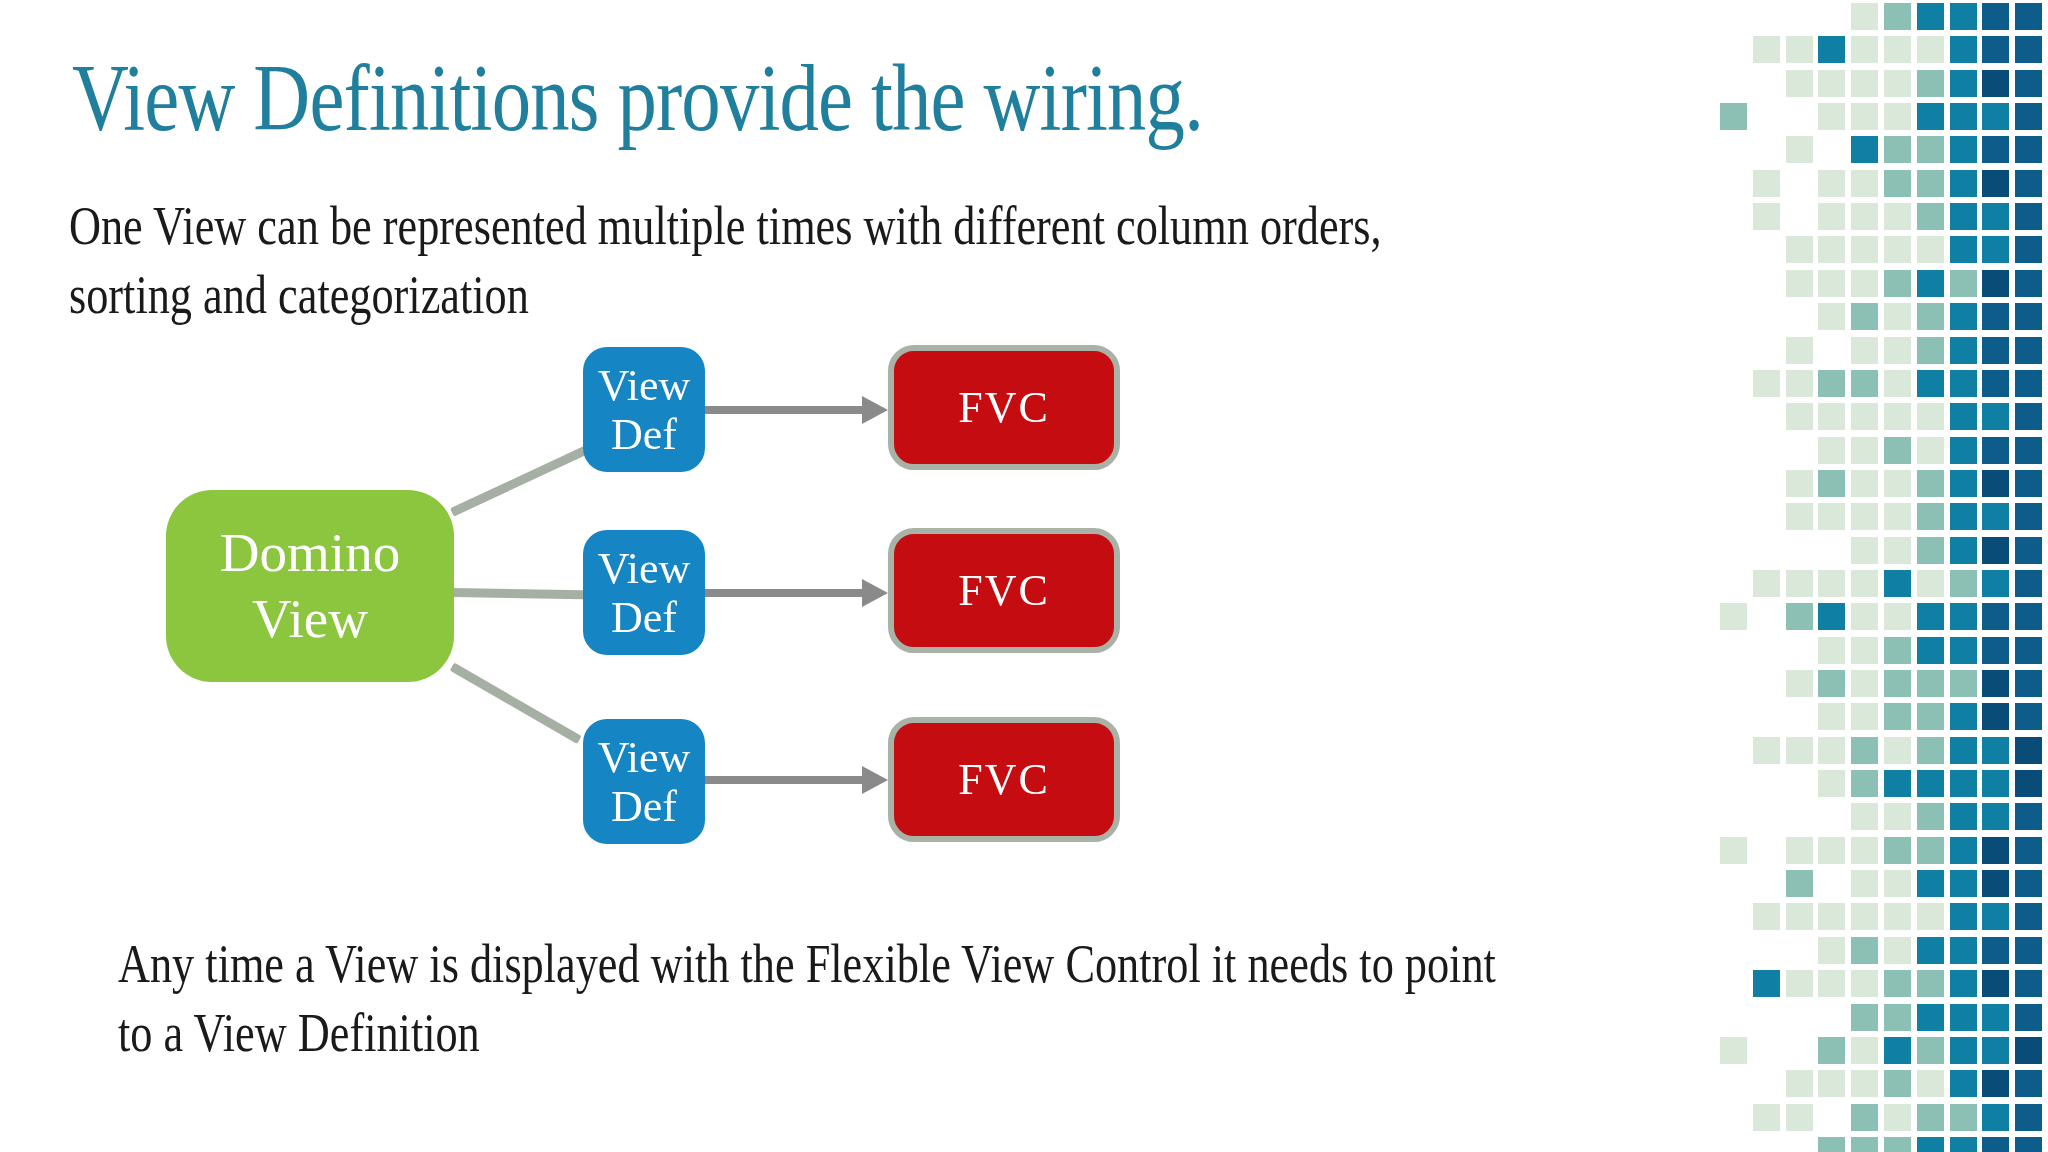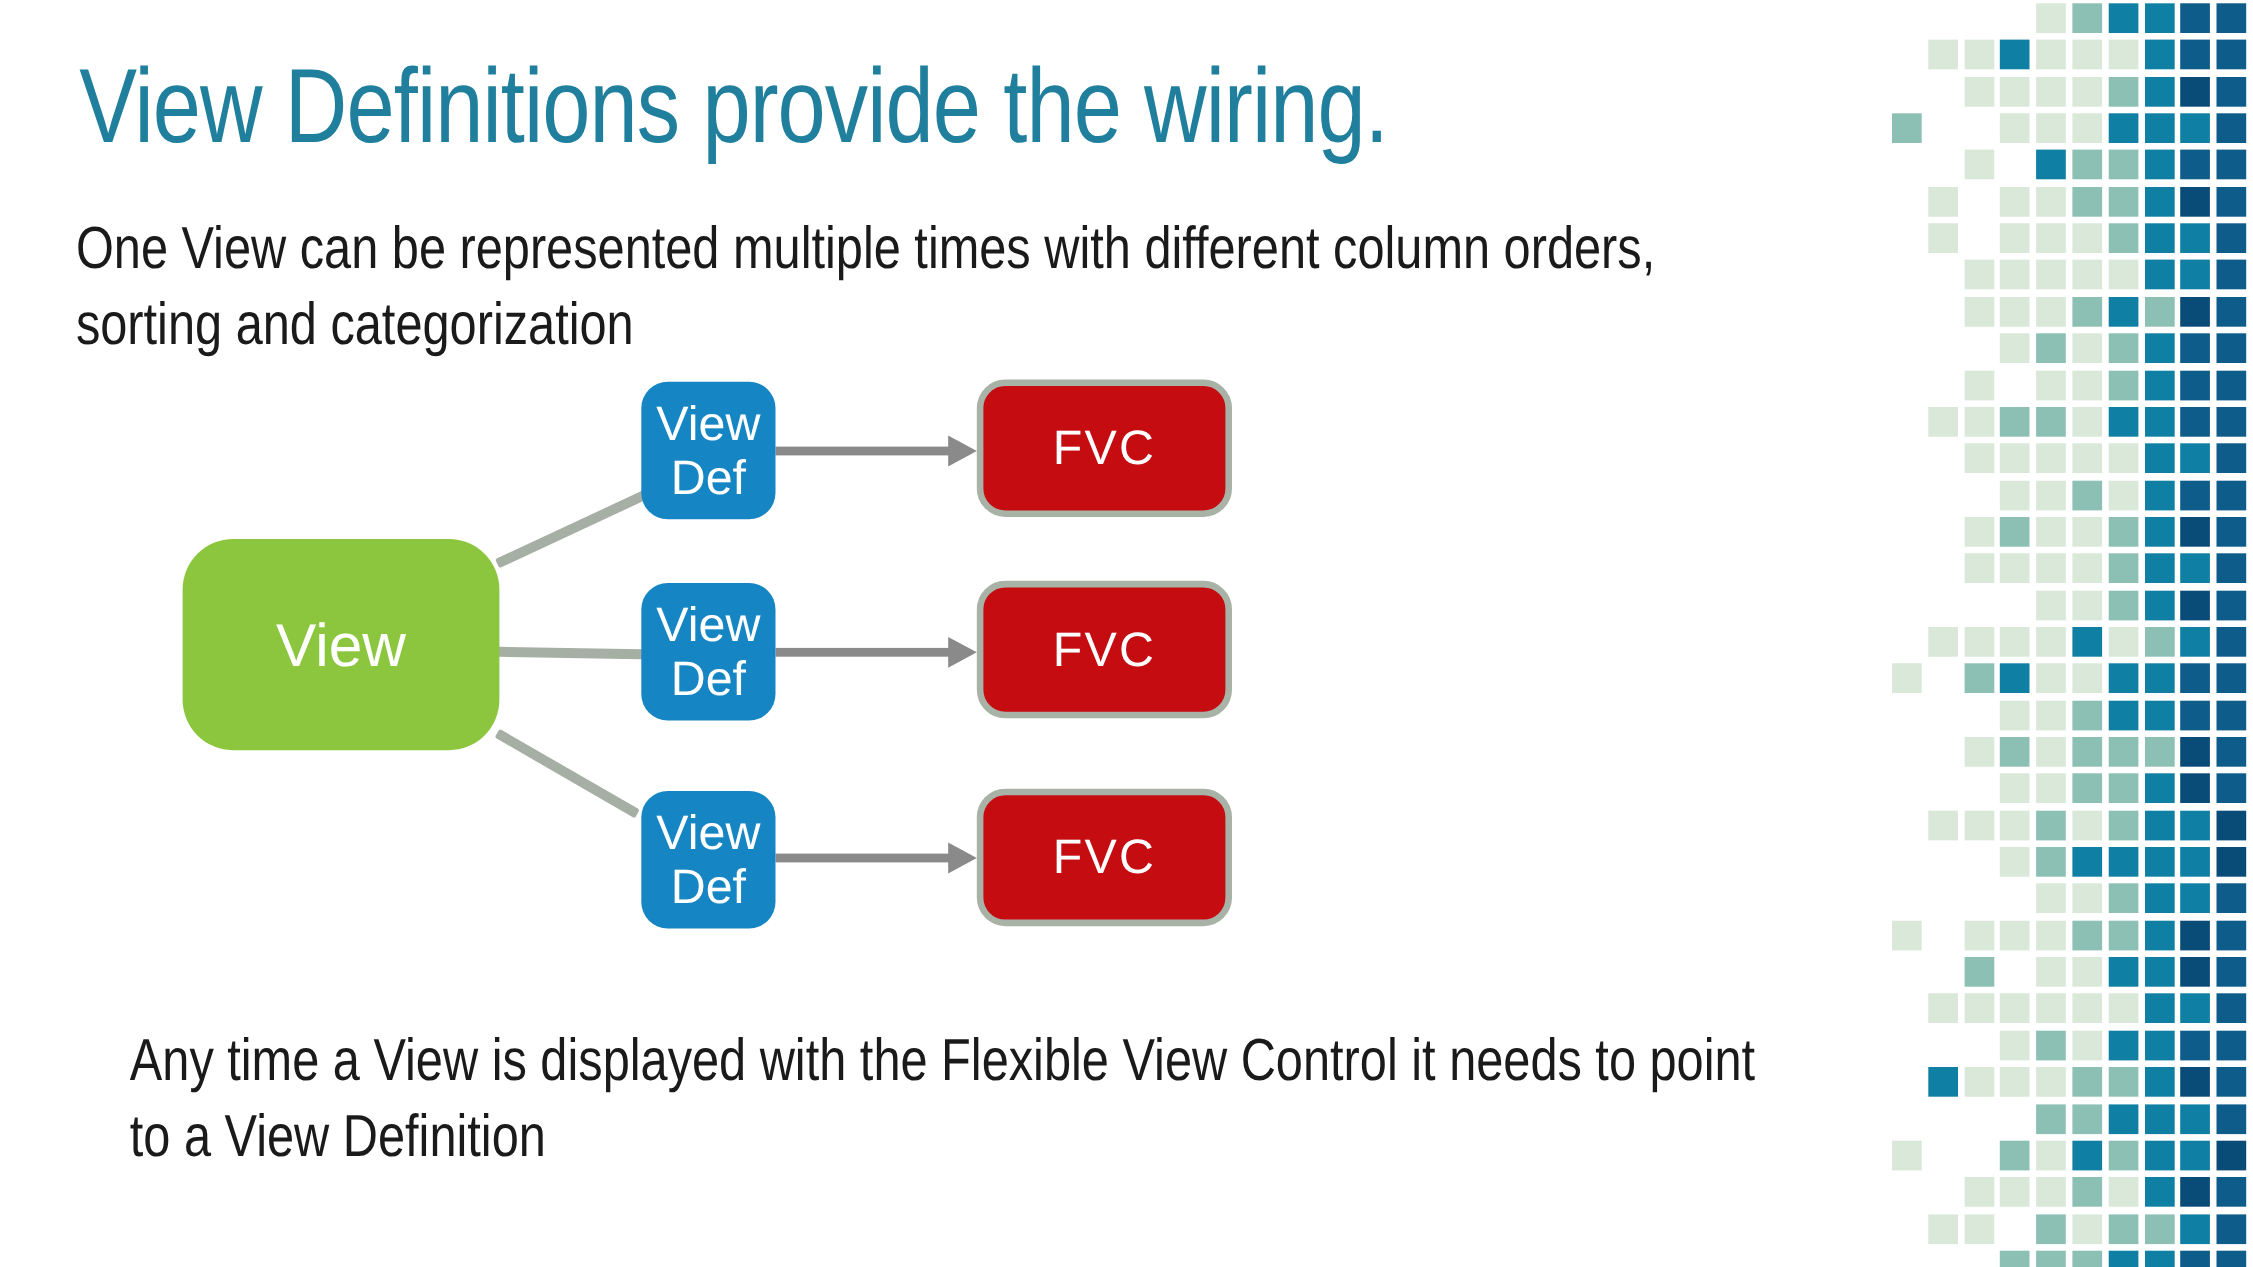--- a/index.html
+++ b/index.html
@@ -2,21 +2,21 @@
 <html><head>
 <meta charset="utf-8">
 <style>
   html, body { margin: 0; padding: 0; background: #ffffff; }
   .slide {
     position: relative;
     width: 2048px;
     height: 1152px;
     background: #ffffff;
     overflow: hidden;
-    font-family: Liberation Sans, sans-serif;
+    font-family: Liberation Serif, serif;
   }
   
   .title {
     position: absolute;
     left: 72px;
     top: 42px;
     font-size: 96px;
     font-weight: 400;
     color: #1F7F9C;
     white-space: nowrap;
@@ -118,20 +118,21 @@
     <div class="connector conn3"></div>
 
     <div class="arrowline al1"></div>
     <div class="arrowhead ah1"></div>
     <div class="arrowline al2"></div>
     <div class="arrowhead ah2"></div>
     <div class="arrowline al3"></div>
     <div class="arrowhead ah3"></div>
 
     <div class="node domino">
+      <span>Domino</span>
       <span>View</span>
     </div>
 
     <div class="node viewdef vd1">
       <span>View</span>
       <span>Def</span>
     </div>
     <div class="node viewdef vd2">
       <span>View</span>
       <span>Def</span>

